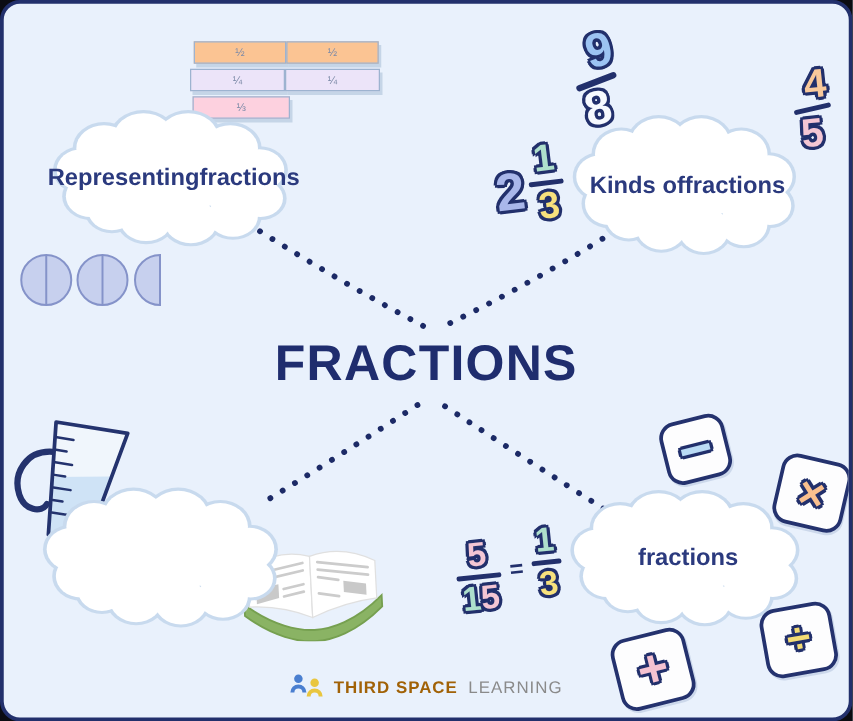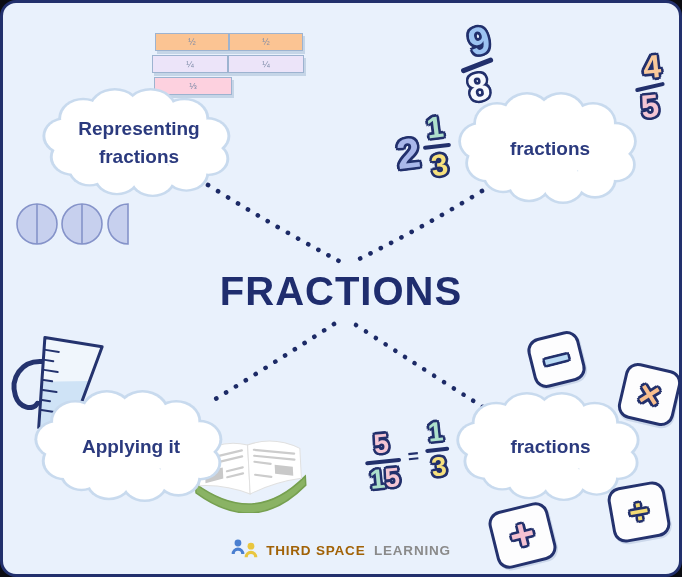--- a/index.html
+++ b/index.html
@@ -11,21 +11,21 @@
            font-size:9px;color:#7d8ba8;border:1.5px solid #9db3d0;box-sizing:border-box;
            box-shadow:2px 3px 0 rgba(168,190,214,.55);}
   .seg-orange{background:#fbc493;width:74px;}
   .seg-lavender{background:#ece4f9;width:76px;}
   .seg-pink{background:#fdd1df;width:78px;}
   
   .abs{position:absolute;}
   
   .cloud-wrap{position:absolute;z-index:4;}
   .cloud-wrap svg{position:absolute;left:0;top:0;width:100%;height:100%;}
-  .cloud-label{position:absolute;inset:0;display:flex;flex-direction:column;align-items:center;
+  .cloud-label{position:absolute;inset:0;display:flex;flex-direction:row;align-items:center;
                justify-content:center;text-align:center;color:#2b3a7e;font-size:19px;font-weight:700;
                line-height:1.45;z-index:2;}
   
   #title{position:absolute;top:266px;left:50%;transform:translateX(-50%);
          font-size:40px;font-weight:800;letter-spacing:1px;color:#1f2d6e;z-index:3;}
   
   .otl{text-shadow:-2px -2px 0 #22306c,2px -2px 0 #22306c,-2px 2px 0 #22306c,2px 2px 0 #22306c,
        -2.6px 0 0 #22306c,2.6px 0 0 #22306c,0 -2.6px 0 #22306c,0 2.6px 0 #22306c;
        font-weight:800;line-height:.92;}
   .frac{position:absolute;display:flex;flex-direction:column;align-items:center;z-index:2;}
@@ -35,21 +35,21 @@
   .frac-row{position:absolute;display:flex;align-items:center;z-index:2;}
   
   .tile{position:absolute;background:#fdfdfe;border:3px solid #24326e;border-radius:13px;
         display:flex;align-items:center;justify-content:center;z-index:5;
         box-shadow:1px 2px 0 rgba(160,180,210,.4);}
   .tile .otl{font-weight:800;}
   
   #logo{position:absolute;left:50%;bottom:13px;transform:translateX(-50%);display:flex;
         align-items:center;gap:8px;z-index:6;}
   #logo .t-bold{font-size:13.5px;font-weight:700;letter-spacing:.8px;color:#a16207;}
-  #logo .t-light{font-size:13.5px;font-weight:700;letter-spacing:.8px;color:#8a8a8a;margin-left:4px;}
+  #logo .t-light{font-size:13.5px;font-weight:400;letter-spacing:.8px;color:#8a8a8a;margin-left:4px;}
 </style>
 </head>
 <body>
 
 <div id="canvas">
 
   <svg class="abs" style="left:0;top:0;width:682px;height:577px;z-index:1;" viewBox="0 0 682 577">
     <g fill="none" stroke="#1c2a66" stroke-width="4.6" stroke-linecap="round" stroke-dasharray="0.1 11.5">
       <path d="M 205 182 Q 272 224 336 258"></path>
       <path d="M 479 188 Q 416 227 352 258"></path>
@@ -223,20 +223,21 @@
         <circle cx="161" cy="82" r="17" fill="#ffffff"></circle>
         <circle cx="140" cy="98" r="19" fill="#ffffff"></circle>
         <circle cx="108" cy="103" r="20" fill="#ffffff"></circle>
         <circle cx="74" cy="101" r="20" fill="#ffffff"></circle>
         <circle cx="48" cy="93" r="18" fill="#ffffff"></circle>
         <circle cx="96" cy="64" r="36" fill="#ffffff"></circle>
         <circle cx="60" cy="64" r="30" fill="#ffffff"></circle>
         <circle cx="136" cy="64" r="28" fill="#ffffff"></circle>
       </svg>
     <div class="cloud-label">
+      <span>Kinds of</span>
       <span>fractions</span>
     </div>
   </div>
   <div class="cloud-wrap" style="left:28px;top:386px;width:200px;height:115px;">
     <svg class="cloud" viewBox="0 0 190 128" preserveAspectRatio="none">
         <circle cx="32" cy="80" r="21.8" fill="#c8daee"></circle>
         <circle cx="25" cy="56" r="21.8" fill="#c8daee"></circle>
         <circle cx="42" cy="36" r="23.8" fill="#c8daee"></circle>
         <circle cx="72" cy="27" r="25.8" fill="#c8daee"></circle>
         <circle cx="106" cy="27" r="25.8" fill="#c8daee"></circle>
@@ -260,21 +261,20 @@
         <circle cx="161" cy="82" r="17" fill="#ffffff"></circle>
         <circle cx="140" cy="98" r="19" fill="#ffffff"></circle>
         <circle cx="108" cy="103" r="20" fill="#ffffff"></circle>
         <circle cx="74" cy="101" r="20" fill="#ffffff"></circle>
         <circle cx="48" cy="93" r="18" fill="#ffffff"></circle>
         <circle cx="96" cy="64" r="36" fill="#ffffff"></circle>
         <circle cx="60" cy="64" r="30" fill="#ffffff"></circle>
         <circle cx="136" cy="64" r="28" fill="#ffffff"></circle>
       </svg>
     <div class="cloud-label">
-      <span>Applying it</span>
     </div>
   </div>
   <div class="cloud-wrap" style="left:450px;top:388px;width:195px;height:112px;">
     <svg class="cloud" viewBox="0 0 190 128" preserveAspectRatio="none">
         <circle cx="32" cy="80" r="21.8" fill="#c8daee"></circle>
         <circle cx="25" cy="56" r="21.8" fill="#c8daee"></circle>
         <circle cx="42" cy="36" r="23.8" fill="#c8daee"></circle>
         <circle cx="72" cy="27" r="25.8" fill="#c8daee"></circle>
         <circle cx="106" cy="27" r="25.8" fill="#c8daee"></circle>
         <circle cx="138" cy="36" r="23.8" fill="#c8daee"></circle>

